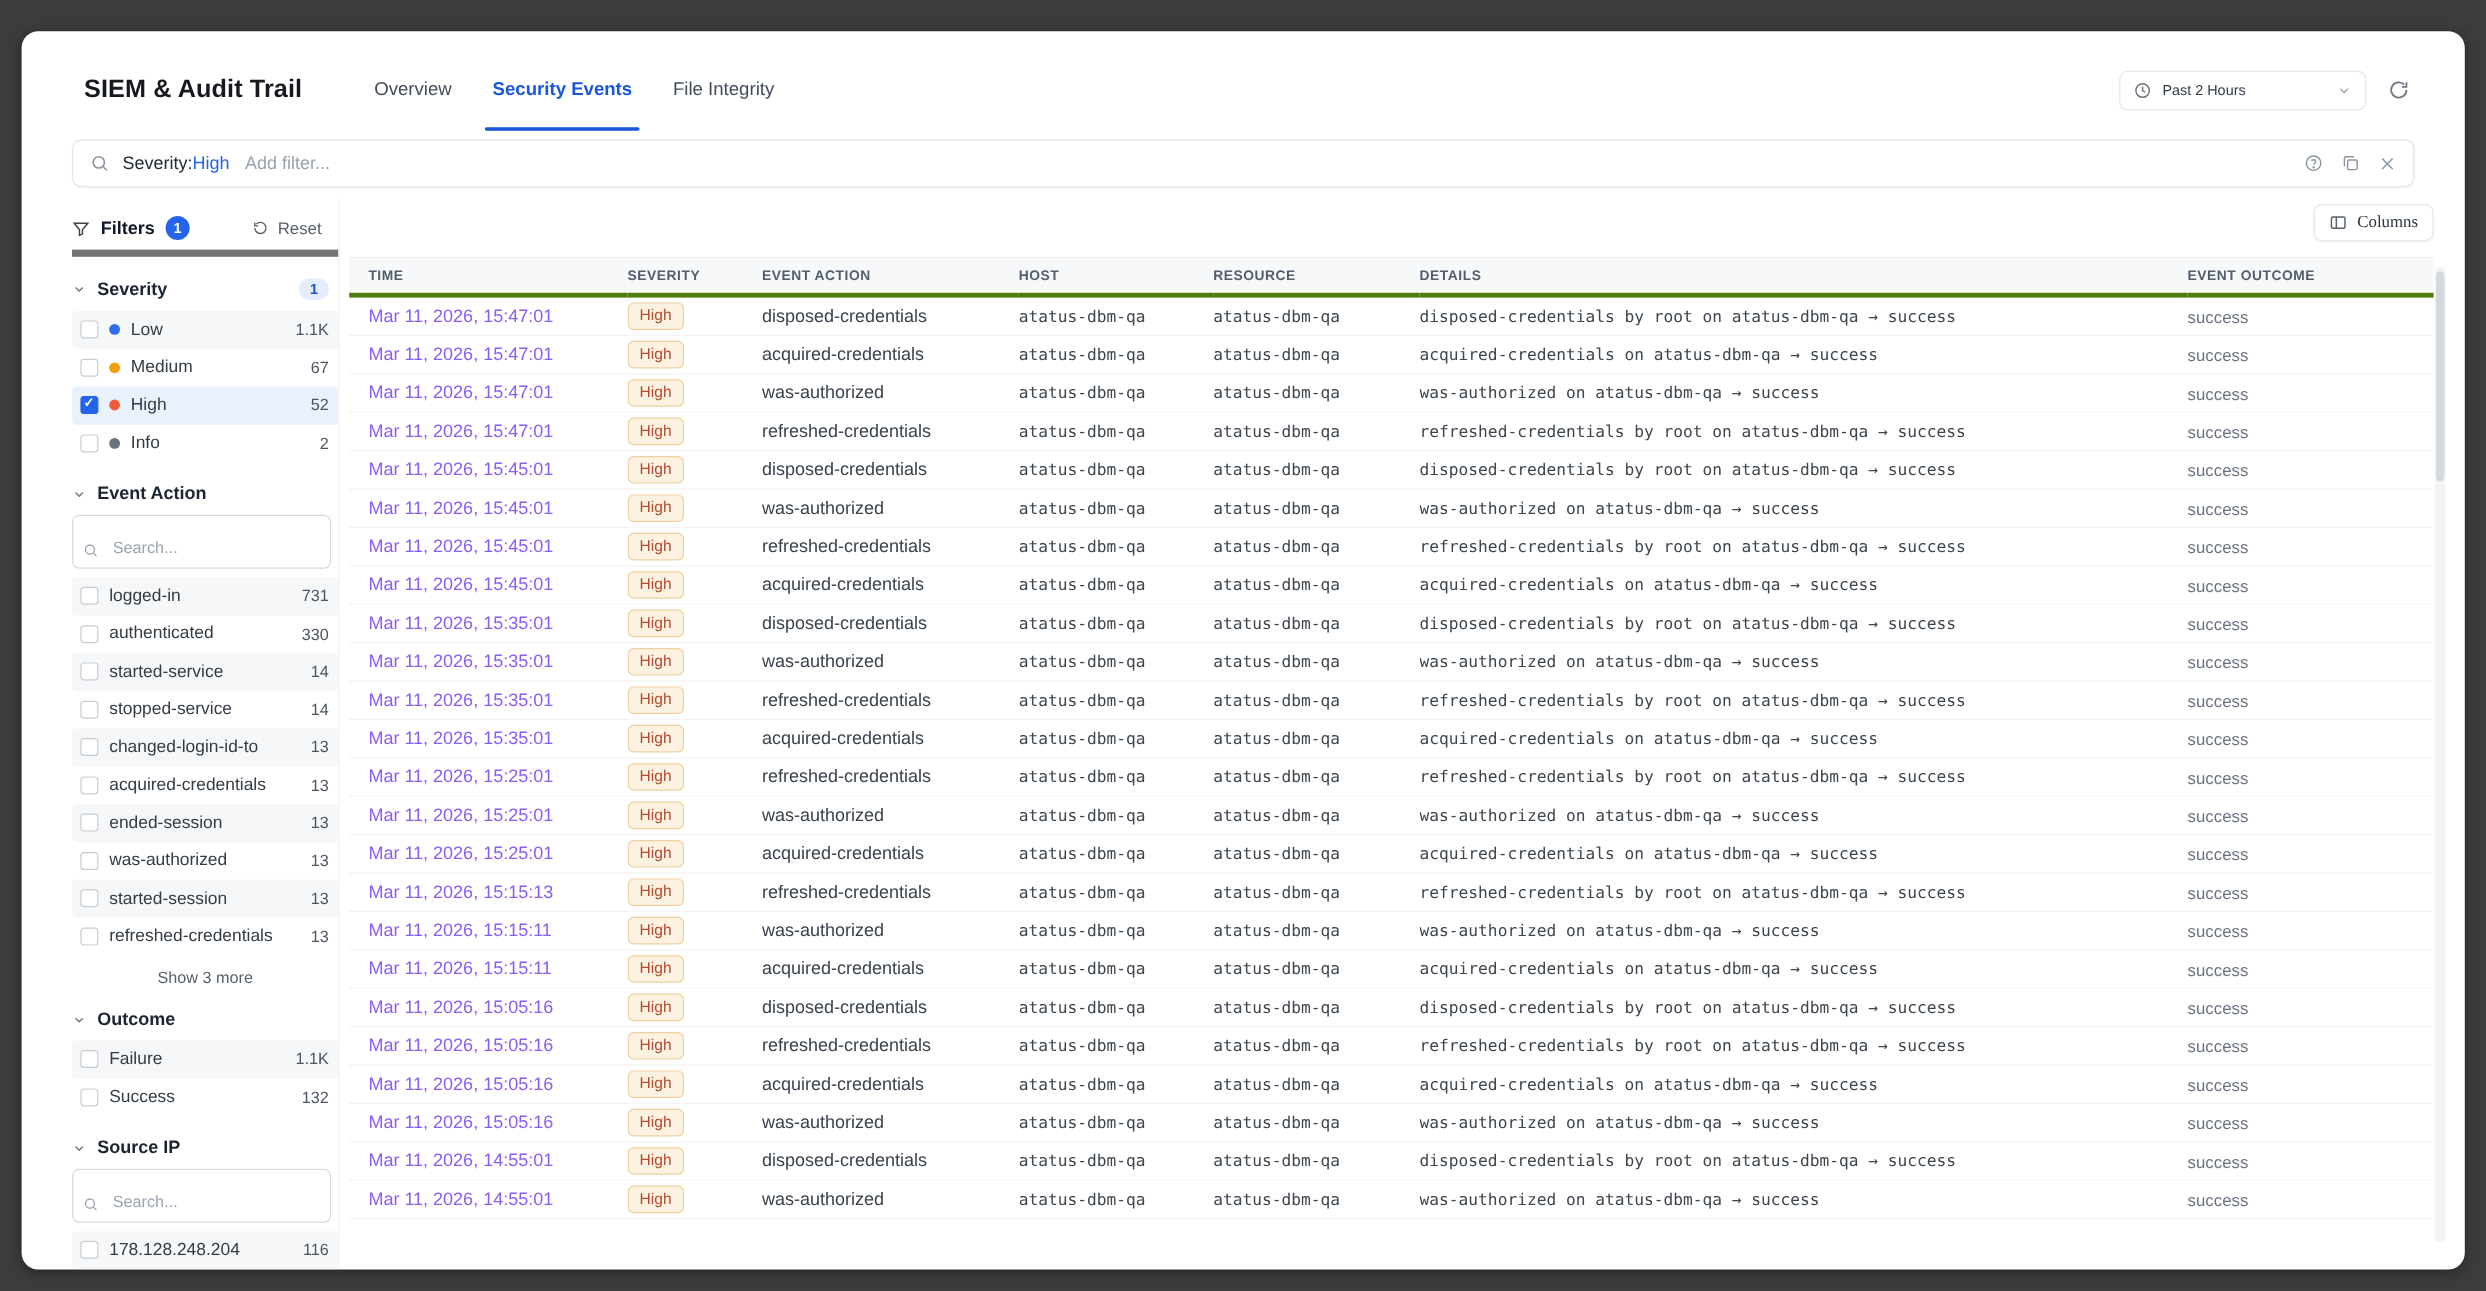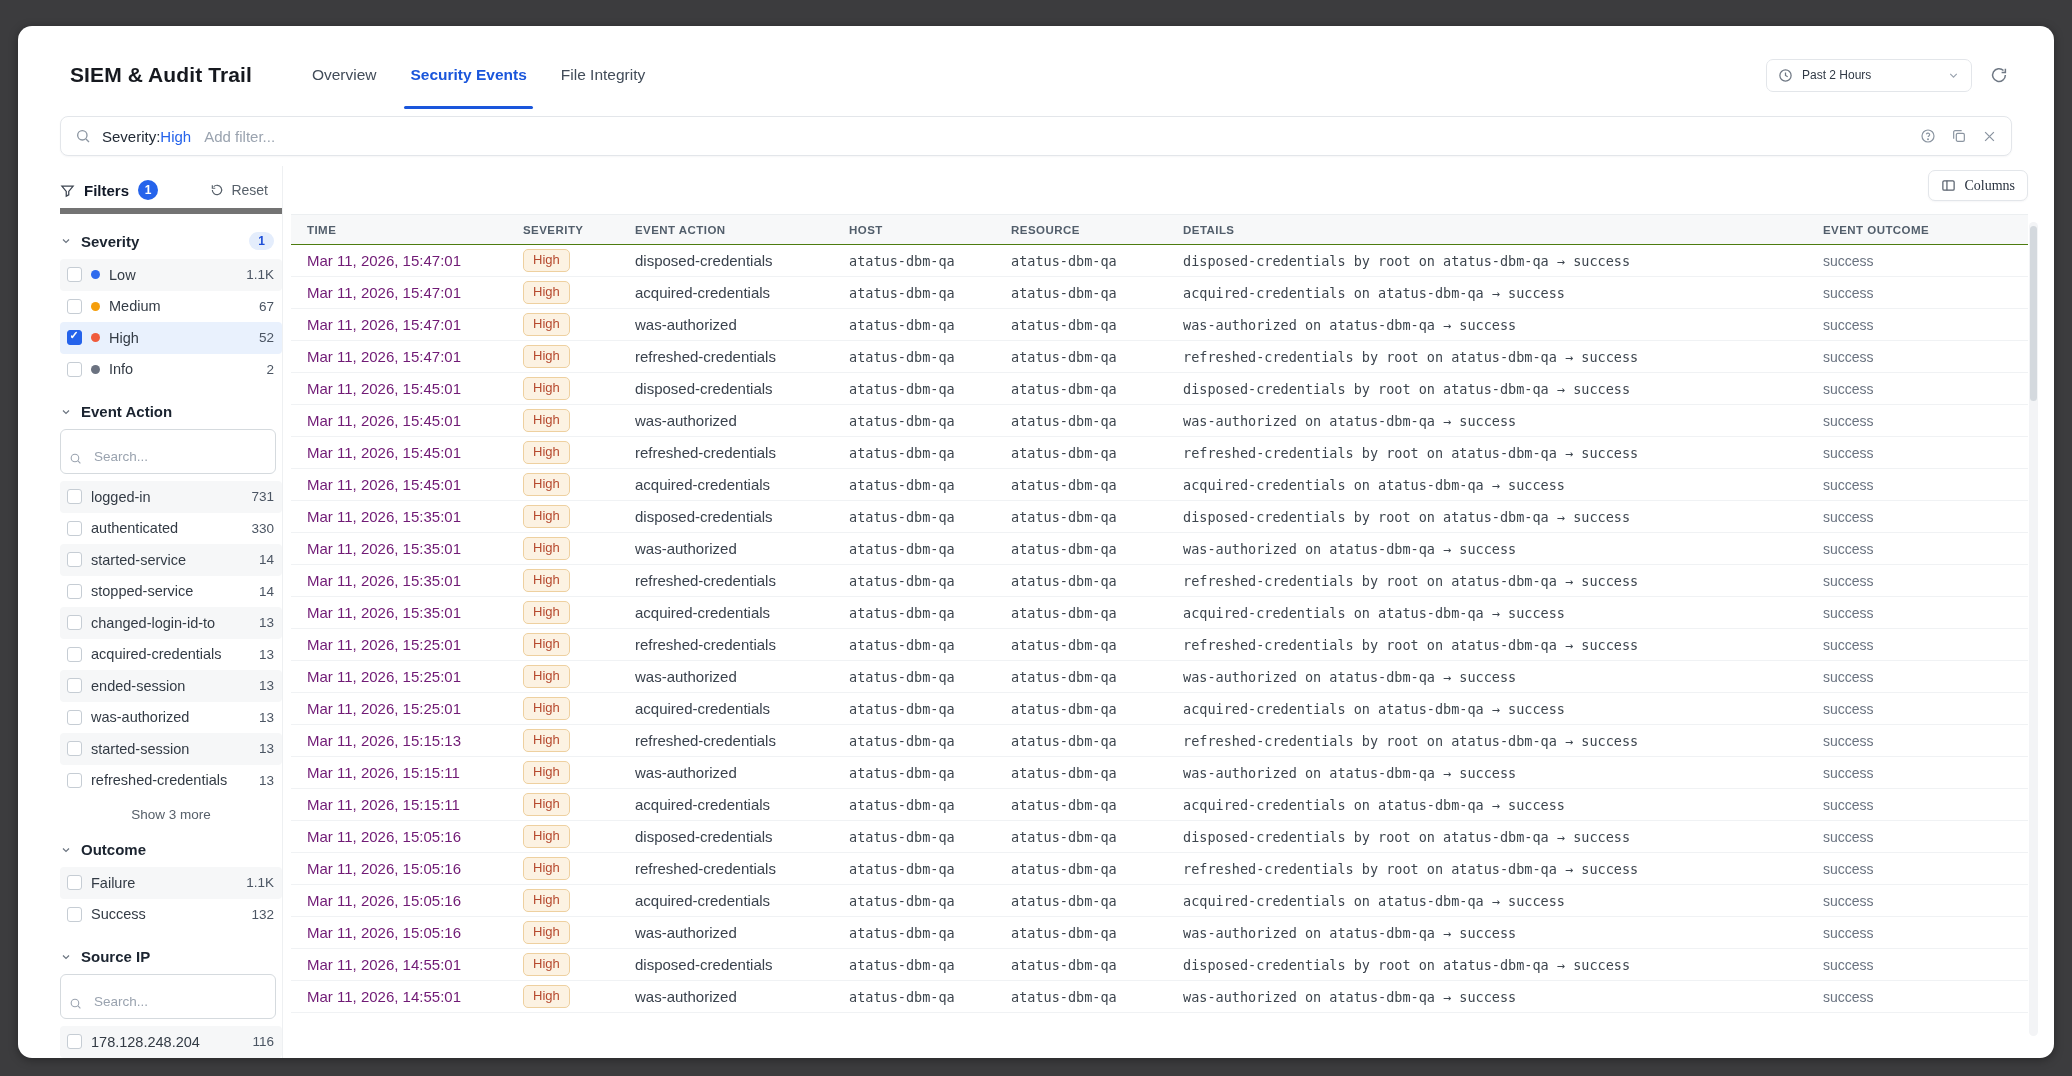--- a/index.html
+++ b/index.html
@@ -61,24 +61,24 @@
   .dot{width:9px;height:9px;border-radius:50%;flex:none;}
   .f-label{white-space:nowrap;overflow:hidden;text-overflow:ellipsis;}
   .f-count{margin-left:auto;color:#4b5563;font-size:13.5px;flex:none;}
   .show-more{display:block;width:100%;text-align:center;color:#57606a;font-size:13.5px;margin:10px 0 0;background:none;border:none;cursor:pointer;font-family:inherit;}
   
   .main{flex:1;min-width:0;margin:0 26px 0 8px;display:flex;flex-direction:column;}
   .main-toolbar{flex:none;display:flex;justify-content:flex-end;padding:4px 0 13px;}
   .btn{display:inline-flex;align-items:center;gap:8px;height:31px;padding:0 12px;border:1px solid #e3e6ea;border-radius:7px;background:#fff;font-size:14px;color:#2a3340;cursor:pointer;font-family:Liberation Serif, serif;box-shadow:0 1px 2px rgba(16,24,40,.04);}
   .btn .ic{color:#59626e;}
   table{width:100%;border-collapse:collapse;table-layout:fixed;}
-  thead th{background:#f7f8f9;border-top:1px solid #eceff1;border-bottom:1px solid #4d7c0f;font-size:11.5px;letter-spacing:.45px;color:#525e6b;font-weight:700;text-align:left;height:29px;padding:0;white-space:nowrap;}
+  thead th{background:#f7f8f9;border-top:1px solid #eceff1;border-bottom:4px solid #4d7c0f;font-size:11.5px;letter-spacing:.45px;color:#525e6b;font-weight:700;text-align:left;height:29px;padding:0;white-space:nowrap;}
   th:first-child,td:first-child{padding-left:16px;}
   tbody td{height:31px;border-bottom:1px solid #f0f2f4;font-size:15px;color:#3a424d;white-space:nowrap;overflow:hidden;padding:0;}
-  td.t-time{color:#701a75;}
+  td.t-time{color:#8b5cf6;}
   .mono{font-family:"DejaVu Sans Mono",monospace;font-size:13.5px;color:#3d454e;}
   .badge-high{display:inline-block;padding:2px 9px 3px;border-radius:5px;font-size:13px;font-weight:500;line-height:1.25;}
   td.t-outcome{font-size:14px;color:#6a7380;}
   
   .vscroll{position:absolute;right:16px;top:196px;bottom:22px;width:9px;border-radius:5px;background:#f3f4f6;}
   .vscroll .thumb{position:absolute;left:1px;right:1px;top:4px;height:175px;border-radius:4px;background:#d4d9de;}
 </style>
 </head>
 <body>
 

